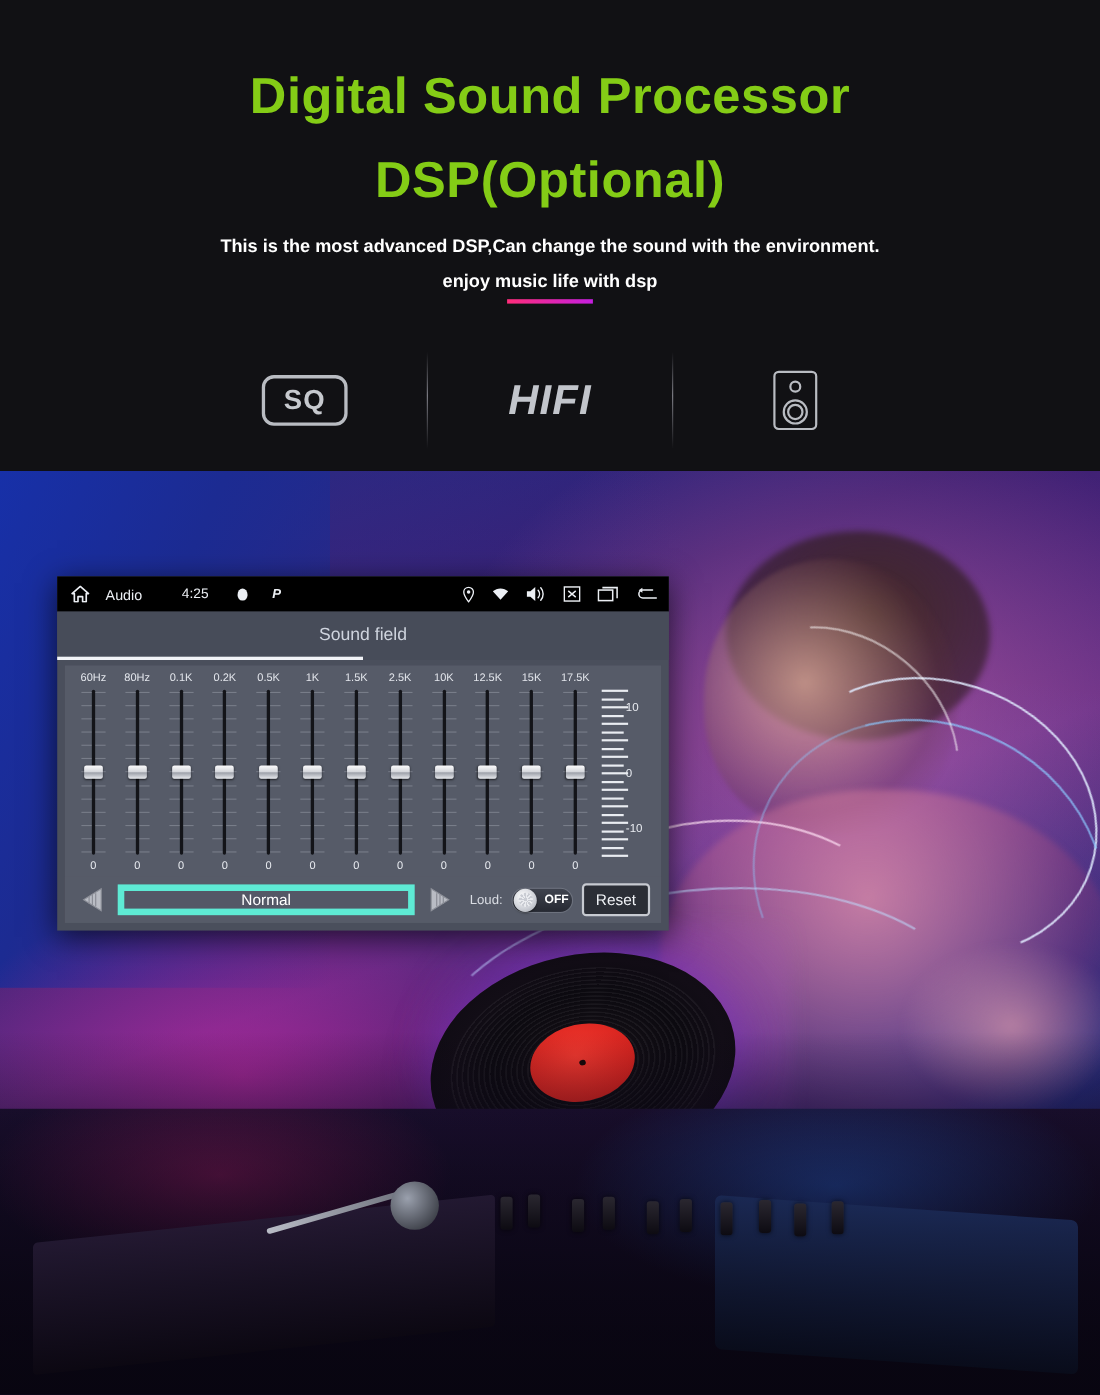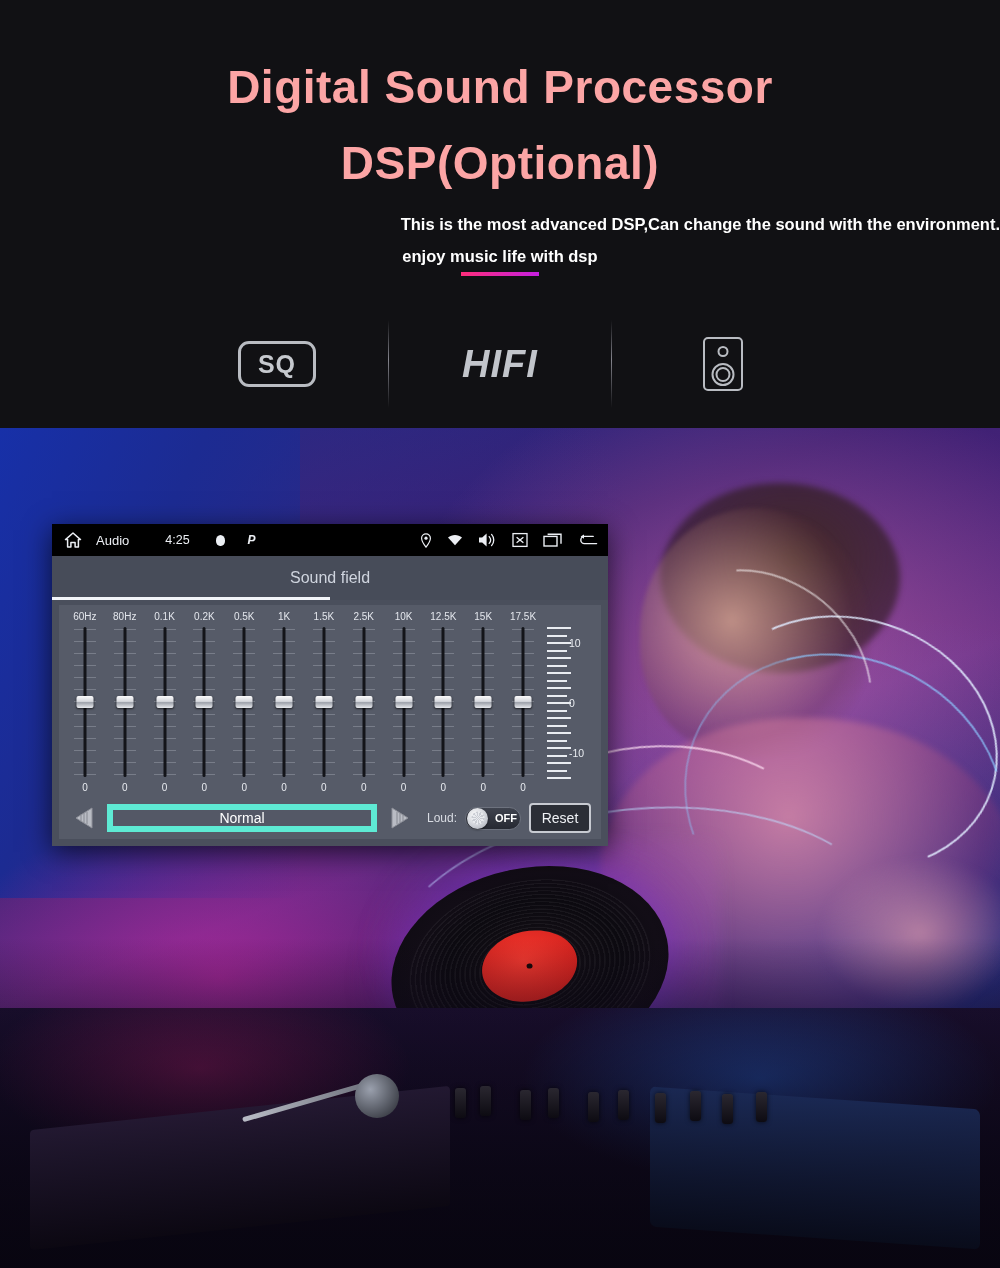--- a/index.html
+++ b/index.html
@@ -10,28 +10,28 @@
     overflow: hidden;
   }
   #page { position: relative; width: 1000px; height: 1268px; overflow: hidden; background:#0b0b0d; }
 
   
   .hero {
     position: absolute; left:0; top:0; width:1000px; height:300px;
     background:#111114; z-index:5;
   }
   .title-line {
-    text-align:center; color:#fca5a5;
+    text-align:center; color:#84cc16;
     font-size:46px; font-weight:bold; letter-spacing:0.5px;
     line-height:1.0;
   }
   .title1 { position:absolute; left:0; top:64px; width:1000px; }
   .title2 { position:absolute; left:0; top:140px; width:1000px; }
   .sub1 {
-    position:absolute; left:0; top:215px; width:1000px; text-align:right;
+    position:absolute; left:0; top:215px; width:1000px; text-align:center;
     color:#ffffff; font-size:16.5px; font-weight:bold;
   }
   .sub2wrap {
     position:absolute; left:0; top:247px; width:1000px; text-align:center;
   }
   .sub2 { color:#ffffff; font-size:16.5px; font-weight:bold; position:relative; display:inline-block;text-align:right; }
   .accent-underline {
     position:absolute; left:50%; top:25px; transform:translateX(-50%);
     width:78px; height:4px;
     background:linear-gradient(90deg,#ff2d7a 0%, #c51fe0 100%);

